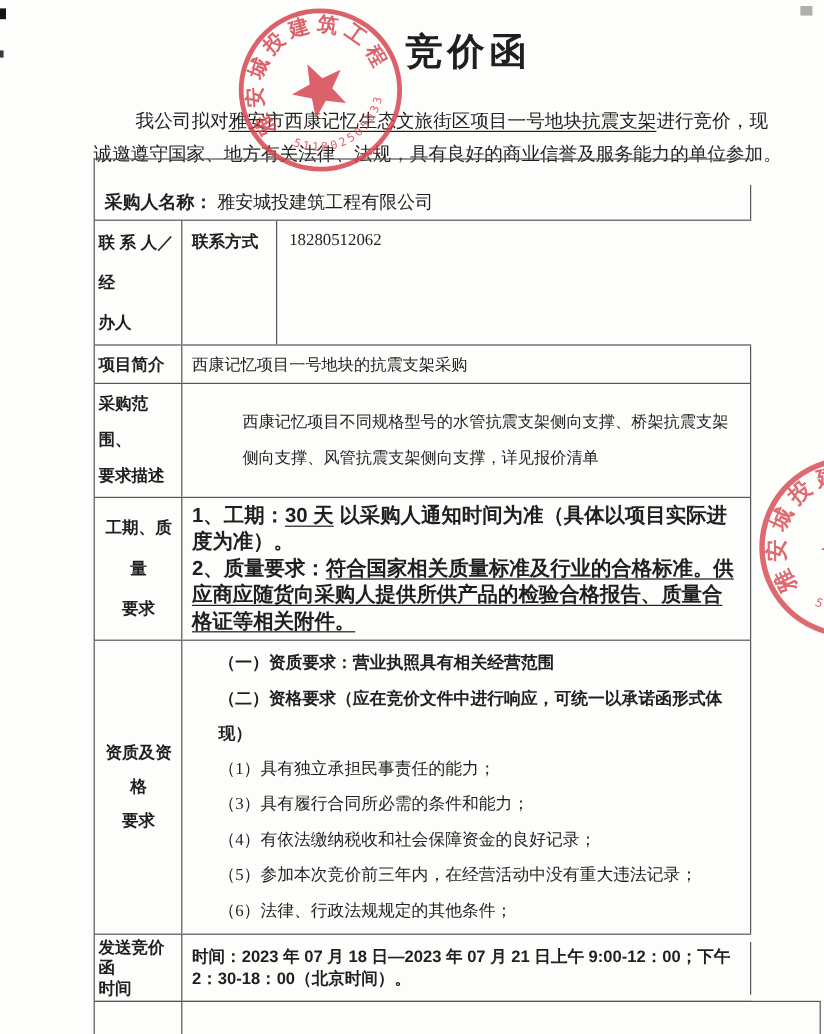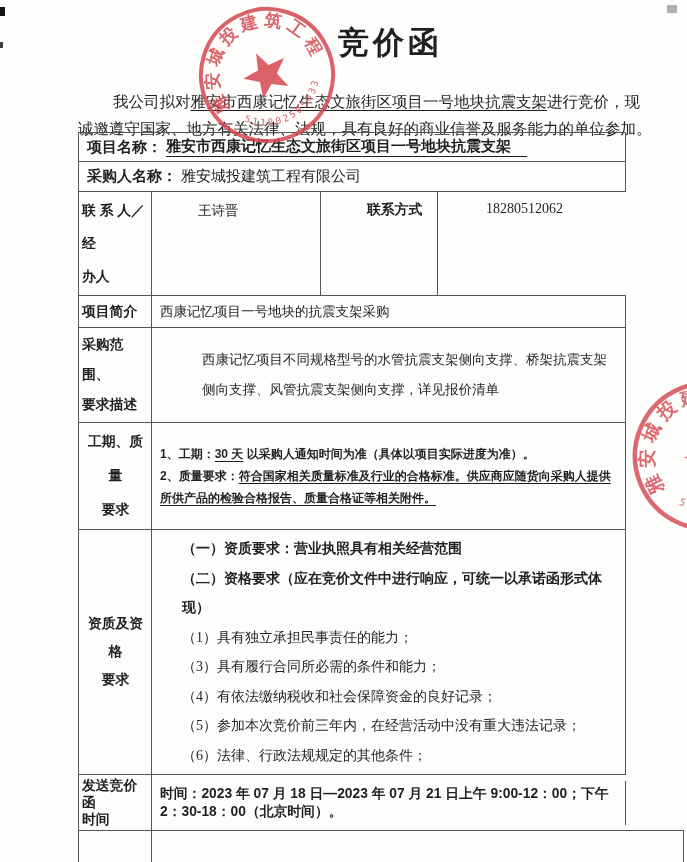--- a/index.html
+++ b/index.html
@@ -22,33 +22,33 @@
   .trow.wide{width:605px;border-top:1px solid var(--bd);margin-top:-1px;}
   .cell{box-sizing:border-box;border-right:1px solid var(--bd);}
   .lbl{width:73px;flex:none;display:flex;align-items:center;padding:2px 2px 2px 3px;
        font-family:"Liberation Sans",sans-serif;font-weight:bold;font-size:13.8px;
        line-height:20px;white-space:pre-line;}
   .lbl.center{text-align:center;justify-content:center;}
   .cnt{flex:1;padding:4px 8px;font-size:13.5px;line-height:20px;display:flex;flex-direction:column;justify-content:center;}
   .full{flex:1;padding:4px 8px;font-size:15px;display:flex;align-items:center;}
   .full .flabel{font-family:"Liberation Sans",sans-serif;font-weight:bold;margin-right:4px;white-space:nowrap;}
   .bold-txt{font-weight:bold;font-family:"Liberation Sans",sans-serif;}
-  .r1{min-height:28px;} .r2{min-height:30px;}
-  .r3{min-height:60px;gap:38px;} .r4{min-height:32px;} .r5{min-height:63px;gap:42px;}
+  .r1{min-height:28px;} .r2{min-height:30px;margin-top:21px;}
+  .r3{min-height:60px;} .r4{min-height:32px;} .r5{min-height:63px;gap:42px;}
   .r6{min-height:70px;} .r7{min-height:237px;} .r8{min-height:36px;align-items:center;} .r9{min-height:166px;}
   .r3 .lbl{line-height:33px;align-items:center;}
   .r3 .cnt{justify-content:flex-start;padding-top:9px;}
   .c-name{width:131px;flex:none;}
   .c-way{width:79px;flex:none;display:flex;padding:9px 6px 0 8px;
          font-family:"Liberation Sans",sans-serif;font-weight:bold;font-size:13.8px;box-sizing:border-box;border-right:1px solid var(--bd);}
   .c-phone{flex:1;padding:9px 8px 0 10px;font-size:14px;box-sizing:border-box;}
   .r5 .lbl{line-height:30px;}
   .r5 .cnt{line-height:30px;}
   .r6 .lbl{line-height:34px;}
-  .r6 .cnt{font-size:12px;line-height:22px;font-weight:bold;font-family:"Liberation Sans",sans-serif;}
+  .r6 .cnt{font-size:17px;line-height:22px;font-weight:bold;font-family:"Liberation Sans",sans-serif;}
   .r7 .lbl{line-height:28px;}
   .r7 .cnt{padding-left:30px;line-height:29.5px;font-size:14px;justify-content:flex-start;}
   .r7 .cnt .bold{font-weight:bold;font-family:"Liberation Sans",sans-serif;}
   .r8 .lbl{line-height:17px;}
   .r8 .cnt{font-weight:bold;font-family:"Liberation Sans",sans-serif;font-size:13.8px;line-height:18px;}
   .r9 .cnt{font-weight:bold;font-family:"Liberation Sans",sans-serif;font-size:13.8px;line-height:18.4px;padding:3px 8px;}
   
   .seal{position:absolute;pointer-events:none;}
   .seal-top{left:192px;top:0px;}
   .seal-right{left:622px;top:372px;}
@@ -69,38 +69,31 @@
 
   <h1 class="title">竞价函</h1>
 
   <div class="intro">
     <span class="l1"><span>我公司拟对</span><span class="u">雅安市西康记忆生态文旅街区项目一号地块抗震支架</span><span>进行竞价，现</span></span>
     <span class="l2">诚邀遵守国家、地方有关法律、法规，具有良好的商业信誉及服务能力的单位参加。</span>
   </div>
 
   <div class="doc-table">
 
-    <div class="trow r1">
-      <div class="cell full">
-        <span class="flabel">项目名称：</span>
-        <span class="bold-txt ub pad-r">雅安市西康记忆生态文旅街区项目一号地块抗震支架</span>
-      </div>
-    </div>
 
     <div class="trow r2">
       <div class="cell full">
         <span class="flabel">采购人名称：</span>
         <span>雅安城投建筑工程有限公司</span>
       </div>
     </div>
 
     <div class="trow r3">
       <div class="cell lbl">联 系 人／经
 办人</div>
-      <div class="cell cnt c-name">王诗晋</div>
       <div class="c-way">联系方式</div>
       <div class="c-phone">18280512062</div>
     </div>
 
     <div class="trow r4">
       <div class="cell lbl">项目简介</div>
       <div class="cell cnt">西康记忆项目一号地块的抗震支架采购</div>
     </div>
 
     <div class="trow r5">

